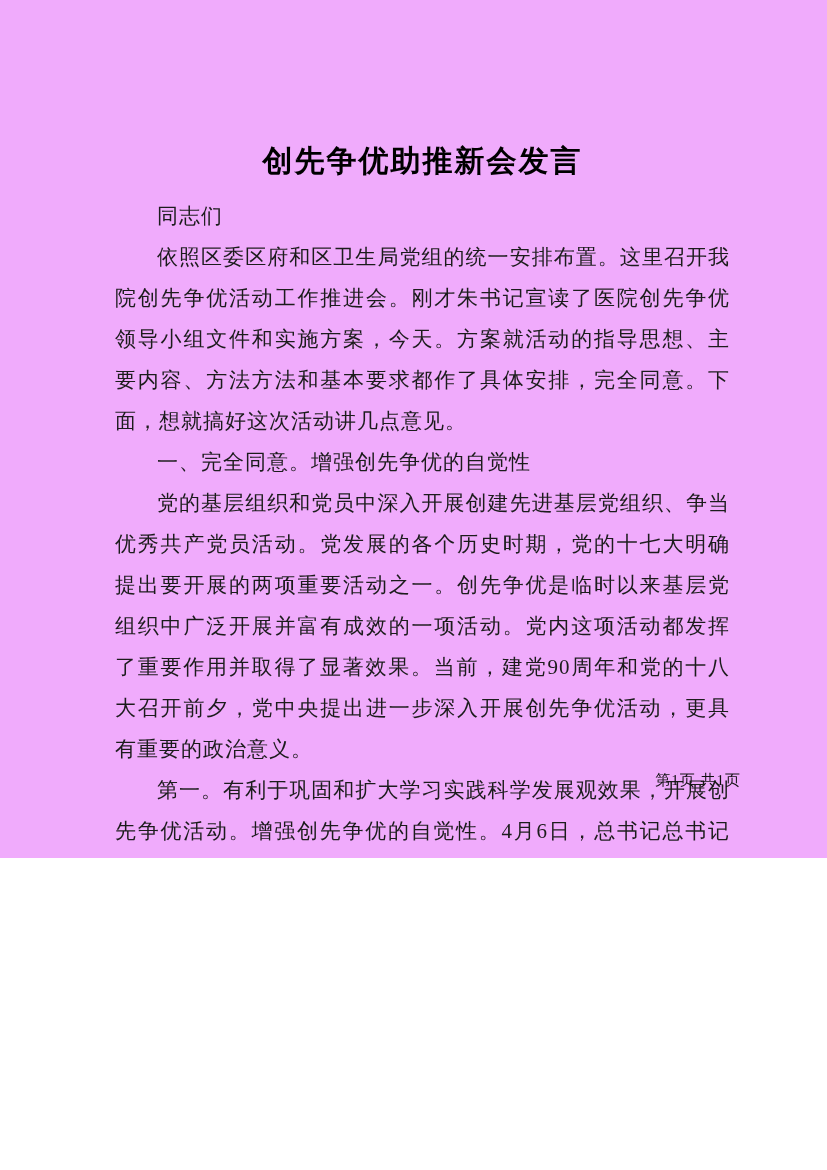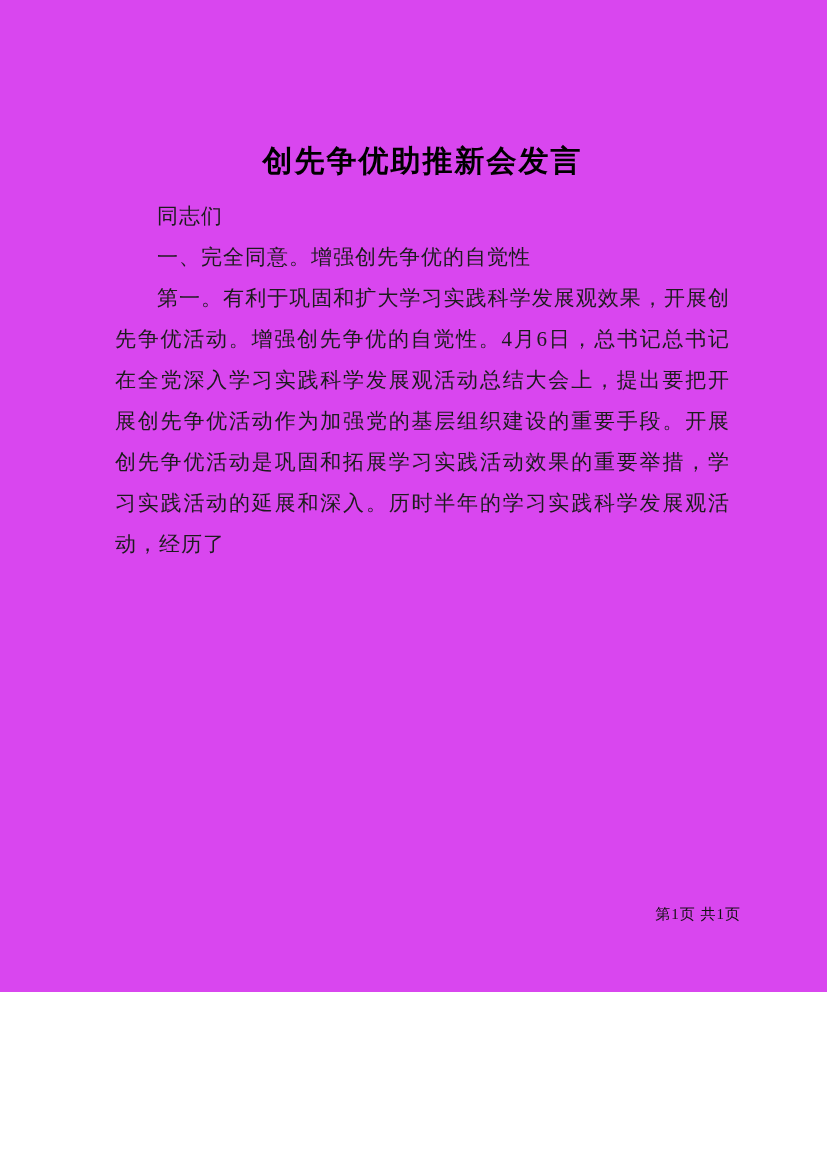--- a/index.html
+++ b/index.html
@@ -8,22 +8,22 @@
     padding: 0;
     background: #ffffff;
     width: 827px;
     height: 1170px;
     font-family: "Liberation Serif", "DejaVu Serif", serif;
     color: #1c1c1c;
   }
   .page {
     position: relative;
     width: 827px;
-    height: 992px;
-    background: #d946ef;
+    height: 858px;
+    background: #f0abfc;
     padding: 142px 97px 0 115px;
     overflow: hidden;
   }
   .doc-title {
     margin: 0 0 16px 0;
     text-align: center;
     font-size: 30px;
     line-height: 38px;
     font-weight: bold;
     letter-spacing: 2px;
@@ -50,18 +50,20 @@
   }
 </style>
 </head>
 <body>
 
 <div class="page">
   <h1 class="doc-title">创先争优助推新会发言</h1>
 
   <div class="doc-body">
     <p>同志们</p>
+    <p>依照区委区府和区卫生局党组的统一安排布置。这里召开我院创先争优活动工作推进会。刚才朱书记宣读了医院创先争优领导小组文件和实施方案，今天。方案就活动的指导思想、主要内容、方法方法和基本要求都作了具体安排，完全同意。下面，想就搞好这次活动讲几点意见。</p>
     <p>一、完全同意。增强创先争优的自觉性</p>
+    <p>党的基层组织和党员中深入开展创建先进基层党组织、争当优秀共产党员活动。党发展的各个历史时期，党的十七大明确提出要开展的两项重要活动之一。创先争优是临时以来基层党组织中广泛开展并富有成效的一项活动。党内这项活动都发挥了重要作用并取得了显著效果。当前，建党90周年和党的十八大召开前夕，党中央提出进一步深入开展创先争优活动，更具有重要的政治意义。</p>
     <p>第一。有利于巩固和扩大学习实践科学发展观效果，开展创先争优活动。增强创先争优的自觉性。4月6日，总书记总书记在全党深入学习实践科学发展观活动总结大会上，提出要把开展创先争优活动作为加强党的基层组织建设的重要手段。开展创先争优活动是巩固和拓展学习实践活动效果的重要举措，学习实践活动的延展和深入。历时半年的学习实践科学发展观活动，经历了</p>
   </div>
 
   <div class="page-footer">第1页 共1页</div>
 </div>
 
 </body></html>

